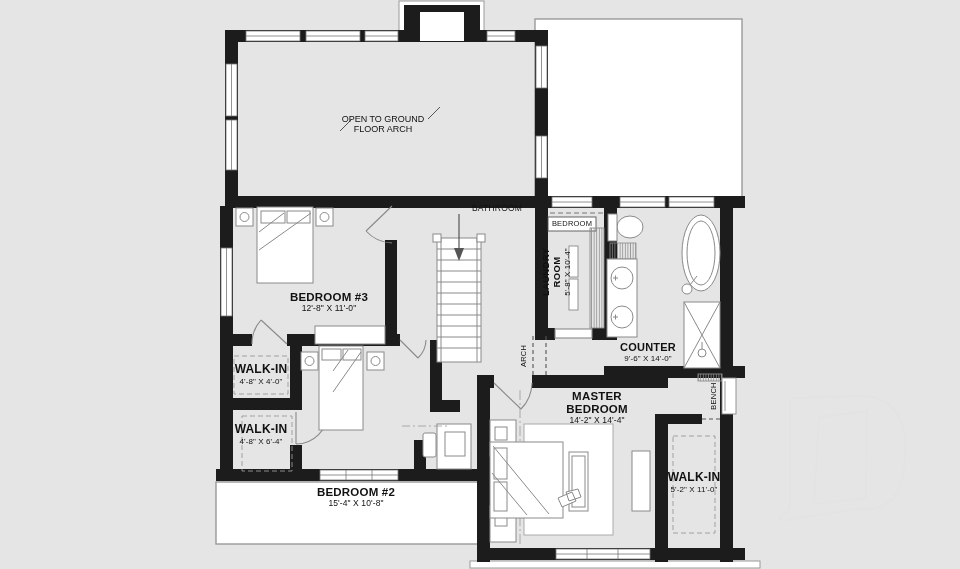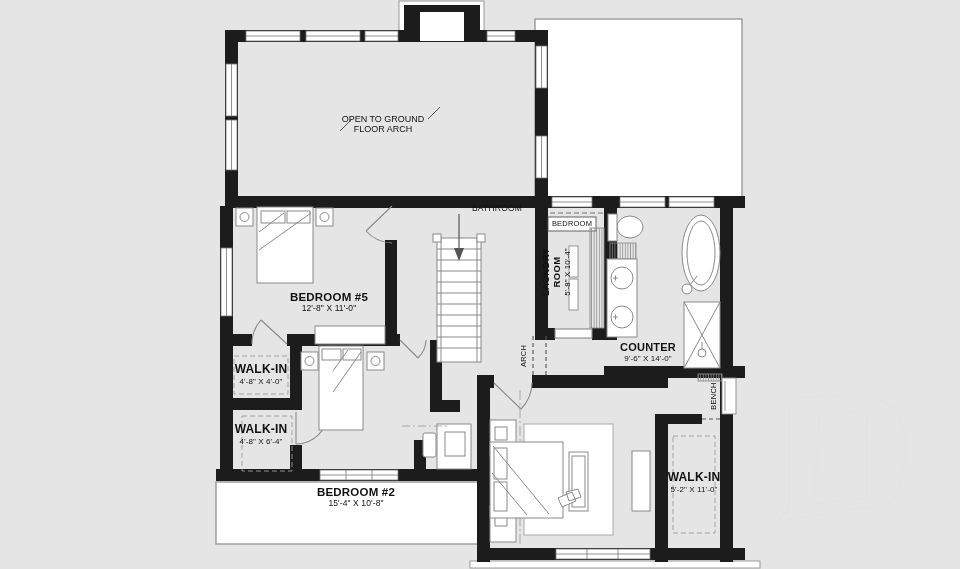--- a/index.html
+++ b/index.html
@@ -237,39 +237,44 @@
   <span class="vert-name">ROOM</span>
   <span class="room-dims sm">5'-8" X 10'-4"</span>
 </div>
 
 <div class="label" style="left:648px;top:352px;">
   <span class="room-name" style="font-size:11px;">COUNTER</span>
   <span class="room-dims sm">9'-6" X 14'-0"</span>
 </div>
 
 <div class="label" style="left:329px;top:302px;">
-  <span class="room-name">BEDROOM #5</span>
+  <span class="room-name">BEDROOM #3</span>
   <span class="room-dims">12'-8" X 11'-0"</span>
 </div>
 
 <div class="label" style="left:261px;top:374px;">
   <span class="room-name sm">WALK-IN</span>
   <span class="room-dims sm">4'-8" X 4'-0"</span>
 </div>
 
 <div class="label" style="left:261px;top:434px;">
   <span class="room-name sm">WALK-IN</span>
   <span class="room-dims sm">4'-8" X 6'-4"</span>
 </div>
 
 <div class="label" style="left:356px;top:461px;margin-top:36px;">
   <span class="room-name">BEDROOM #2</span>
   <span class="room-dims">15'-4" X 10'-8"</span>
 </div>
 
+<div class="label" style="left:597px;top:408px;">
+  <span class="room-name">MASTER</span>
+  <span class="room-name">BEDROOM</span>
+  <span class="room-dims">14'-2" X 14'-4"</span>
+</div>
 
 <div class="label" style="left:694px;top:482px;">
   <span class="room-name sm">WALK-IN</span>
   <span class="room-dims sm">5'-2" X 11'-0"</span>
 </div>
 
 <div class="label rot" style="left:714px;top:396px;">
   <span class="tiny">BENCH</span>
 </div>
 

